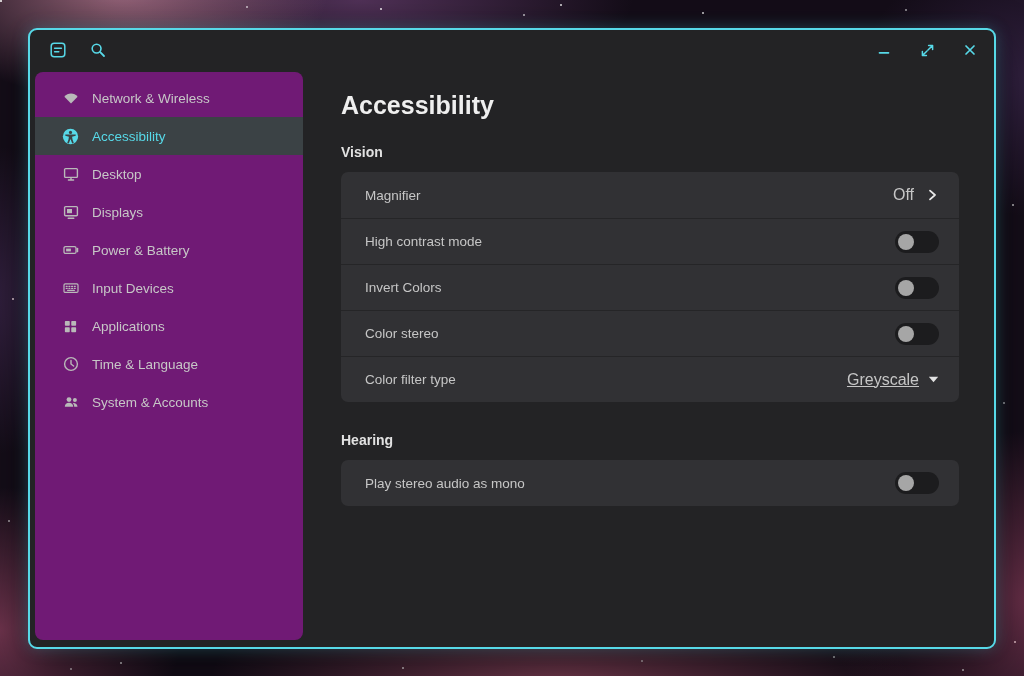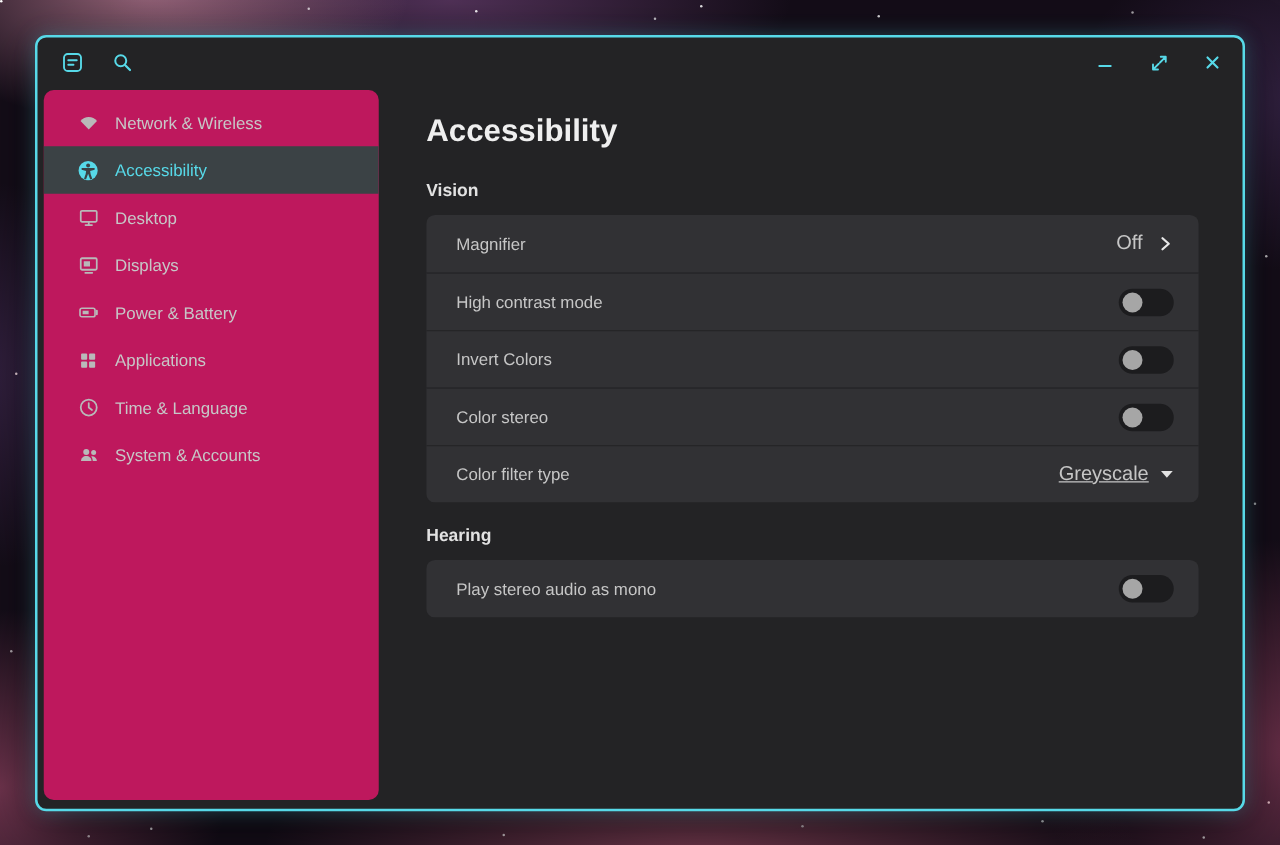--- a/index.html
+++ b/index.html
@@ -44,34 +44,34 @@
   }
   .titlebar { height:40px; flex:0 0 40px; display:flex; align-items:center; padding:0 16px 0 20px; }
   .tb-left { display:flex; align-items:center; gap:24px; }
   .tb-right { margin-left:auto; display:flex; align-items:center; gap:27px; }
   .tb-btn { color:#57d9e8; display:flex; align-items:center; justify-content:center; width:16px; height:16px; cursor:pointer; }
   .tb-btn svg { display:block; }
 
   .window-body { flex:1; display:flex; padding:2px 0 7px 5px; min-height:0; }
 
   
-  .sidebar { width:268px; flex:0 0 268px; background:#be185d; border-radius:8px; padding:7px 0; overflow:hidden; }
+  .sidebar { width:268px; flex:0 0 268px; background:#701a75; border-radius:8px; padding:7px 0; overflow:hidden; }
   .side-item {
     height:38px; display:flex; align-items:center; gap:13px;
     padding:0 10px 0 27px; color:#c7c7c7; font-size:13.5px; cursor:pointer;
   }
   .side-item .icon { width:17px; height:17px; display:flex; align-items:center; justify-content:center; color:#b9b9b9; flex:0 0 17px; }
   .side-item.selected { background:#3b4245; color:#57d9e8; }
   .side-item.selected .icon { color:#57d9e8; }
 
   
   .main { flex:1; padding:12px 35px 0 38px; min-width:0; }
   .page-title { font-size:25px; font-weight:bold; color:#efefef; line-height:30px; margin:6px 0 24px; }
   .section-heading { font-size:14px; font-weight:bold; color:#e2e2e2; margin:0 0 12px; }
-  .group { border-radius:7px; overflow:hidden; margin-bottom:18px; }
+  .group { border-radius:7px; overflow:hidden; margin-bottom:30px; }
   .row {
     height:46px; background:#313134; display:flex; align-items:center;
     padding:0 20px 0 24px; color:#c6c6c6; font-size:13.5px;
   }
   .row + .row { border-top:1px solid #252527; }
   .row-label { flex:0 1 auto; }
   .row-end { margin-left:auto; display:flex; align-items:center; gap:11px; }
   .row-value { color:#c6c6c6; font-size:16px; }
   .toggle { width:44px; height:22px; border-radius:11px; background:#1c1c1e; position:relative; cursor:pointer; flex:0 0 44px; }
   .toggle .knob { position:absolute; left:3px; top:3px; width:16px; height:16px; border-radius:50%; background:#a6a6a6; }
@@ -171,20 +171,29 @@
         <span class="icon">
           <svg width="16" height="16" viewBox="0 0 16 16">
               <rect x="1" y="4.6" width="12" height="6.8" rx="1.5" fill="none" stroke="currentColor" stroke-width="1.3"></rect>
               <rect x="3.1" y="6.6" width="4.8" height="2.8" fill="currentColor"></rect>
               <path d="M14.4 6.6 v2.8" stroke="currentColor" stroke-width="1.7" stroke-linecap="round"></path>
             </svg>
         </span>
         <span>Power &amp; Battery</span>
       </div>
 
+      <div class="side-item">
+        <span class="icon">
+          <svg width="16" height="16" viewBox="0 0 16 16">
+              <rect x="1" y="3.8" width="14" height="8.6" rx="1.2" fill="none" stroke="currentColor" stroke-width="1.2"></rect>
+              <path d="M3.2 6.4 h1 M5.9 6.4 h1 M8.6 6.4 h1 M11.3 6.4 h1 M3.2 8.4 h1 M5.9 8.4 h1 M8.6 8.4 h1 M11.3 8.4 h1 M4.6 10.4 h6.8" stroke="currentColor" stroke-width="1.1" stroke-linecap="round"></path>
+            </svg>
+        </span>
+        <span>Input Devices</span>
+      </div>
 
       <div class="side-item">
         <span class="icon">
           <svg width="15" height="15" viewBox="0 0 16 16">
               <rect x="2" y="2" width="5.2" height="5.2" rx="0.8" fill="currentColor"></rect>
               <rect x="8.8" y="2" width="5.2" height="5.2" rx="0.8" fill="currentColor"></rect>
               <rect x="2" y="8.8" width="5.2" height="5.2" rx="0.8" fill="currentColor"></rect>
               <rect x="8.8" y="8.8" width="5.2" height="5.2" rx="0.8" fill="currentColor"></rect>
             </svg>
         </span>

